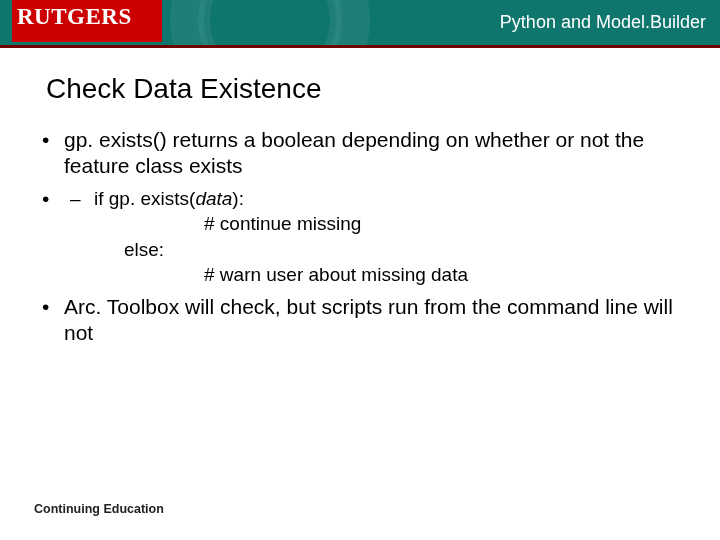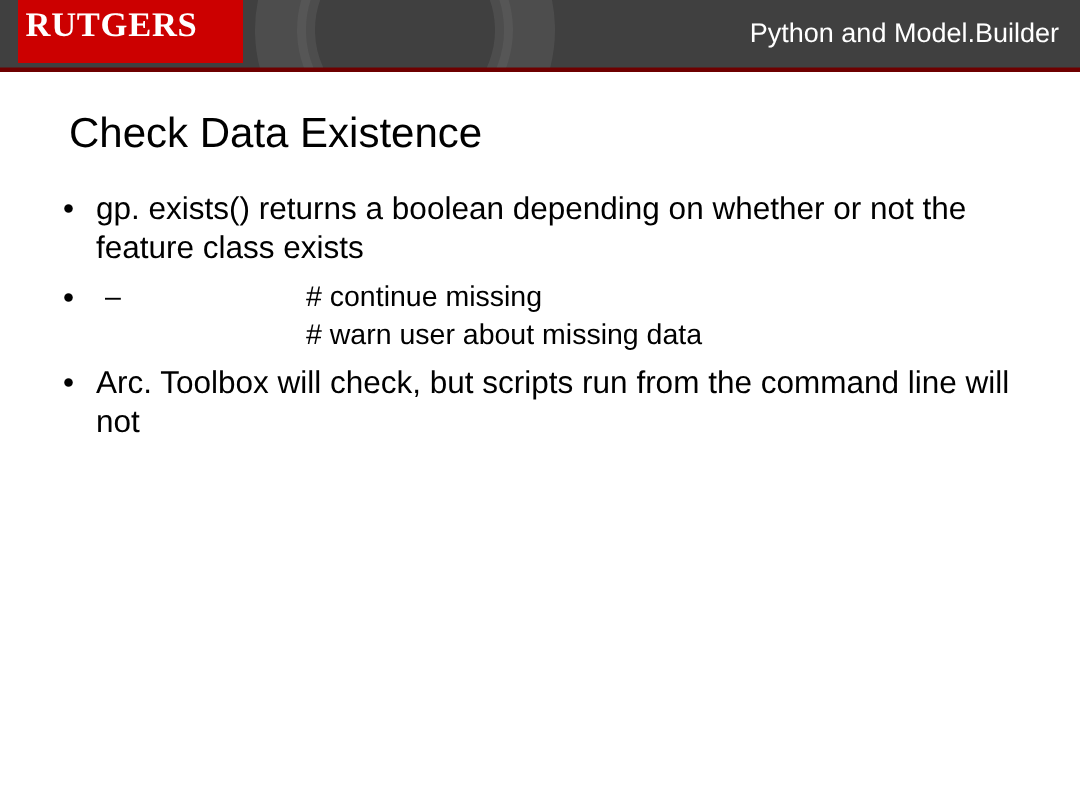--- a/index.html
+++ b/index.html
@@ -9,21 +9,21 @@
   
   .header {
     position: relative;
     width: 100%;
     height: 55px;
   }
   .header-bar {
     position: absolute;
     left: 0; top: 0;
     width: 100%; height: 48px;
-    background: #404040;
+    background: #0f766e;
     border-bottom: 3px solid #6e0000;
     overflow: hidden;
   }
   .header-title {
     position: absolute;
     right: 14px; top: 12px;
     color: #fff;
     font-size: 18px;
     font-weight: 400;
   }
@@ -121,22 +121,27 @@
   </div>
 
   <div class="body">
     <h1 class="slide-title">Check Data Existence</h1>
 
     <ul class="bullets">
       <li>gp. exists() returns a boolean depending on whether or not the feature class exists</li>
       <li>
         <ul class="sub">
           <li>
+            <span class="code-line">
+              <span>if gp. exists(</span><span class="italic">data</span><span>):</span>
+            </span>
             <span class="code-line code-indent1"># continue missing</span>
+            <span class="code-line code-else">else:</span>
             <span class="code-line code-indent1"># warn user about missing data</span>
           </li>
         </ul>
       </li>
       <li>Arc. Toolbox will check, but scripts run from the command line will not</li>
     </ul>
   </div>
 
+  <div class="footer">Continuing Education</div>
 </div>
 
 </body></html>

